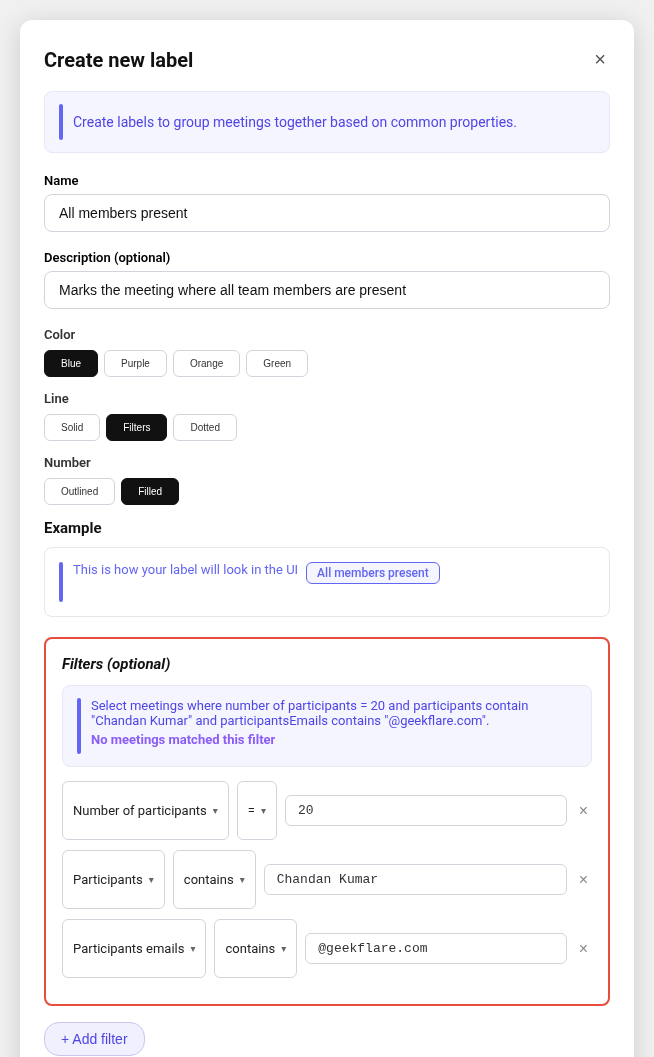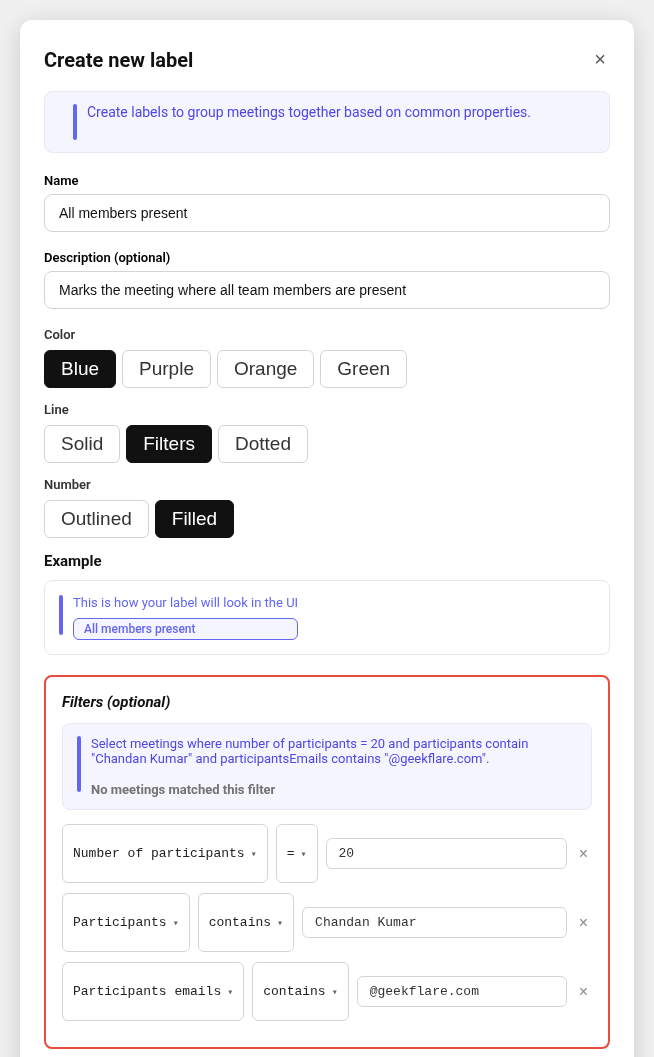--- a/index.html
+++ b/index.html
@@ -37,22 +37,23 @@
       border: none;
       cursor: pointer;
       font-size: 20px;
       color: #555;
       padding: 4px;
       border-radius: 4px;
     }
     .info-box {
       background: #f5f5ff;
       border-radius: 8px;
-      padding: 12px 28px;
-      display: flex;
+      padding: 12px 14px;
+      display: flex;
+      align-items: center;
       gap: 10px;
       margin-bottom: 20px;
       border: 1px solid #e8e8f5;
     }
     .info-bar {
       width: 4px;
       height: 36px;
       background: #6366f1;
       border-radius: 2px;
       flex-shrink: 0;
@@ -92,21 +93,21 @@
     .btn-group {
       display: flex;
       gap: 6px;
       margin-bottom: 14px;
     }
     .btn-option {
       border: 1.5px solid #d1d5db;
       background: #fff;
       border-radius: 6px;
       padding: 7px 16px;
-      font-size: 19px;
+      font-size: 10px;
       cursor: pointer;
       color: #333;
       font-weight: 500;
     }
     .btn-option.active {
       background: #111;
       color: #fff;
       border-color: #111;
     }
     .btn-option.color-blue.active { background: #111; border-color: #111; }
@@ -123,21 +124,21 @@
     }
     .example-bar {
       width: 4px;
       min-height: 40px;
       background: #6366f1;
       border-radius: 2px;
       flex-shrink: 0;
     }
     .example-content {
       display: flex;
-      flex-direction: column;
+      flex-direction: row;
       gap: 8px;
     }
     .example-desc {
       font-size: 13px;
       color: #6366f1;
     }
     .label-chip {
       display: inline-block;
       border: 1.5px solid #6366f1;
       color: #6366f1;
@@ -176,42 +177,41 @@
       background: #6366f1;
       border-radius: 2px;
       flex-shrink: 0;
     }
     .filter-info-content {
       font-size: 13px;
       color: #4f46e5;
     }
     .filter-info-content .no-match {
       font-weight: 700;
-      color: #737373;
-      margin-top: 16px;
+      color: #8b5cf6;
+      margin-top: 4px;
     }
     .filter-row {
       display: flex;
       align-items: center;
       gap: 8px;
       margin-bottom: 10px;
     }
     .filter-select {
       border: 1.5px solid #d1d5db;
       border-radius: 6px;
       padding: 21px 10px;
       font-size: 13px;
       color: #222;
       background: #fff;
       cursor: pointer;
       display: flex;
       align-items: center;
       gap: 4px;
       white-space: nowrap;
-      font-family: Liberation Mono, monospace;
     }
     .filter-select .chevron {
       font-size: 10px;
       color: #666;
       margin-left: 2px;
     }
     .filter-value-input {
       flex: 1;
       border: 1.5px solid #d1d5db;
       border-radius: 6px;

